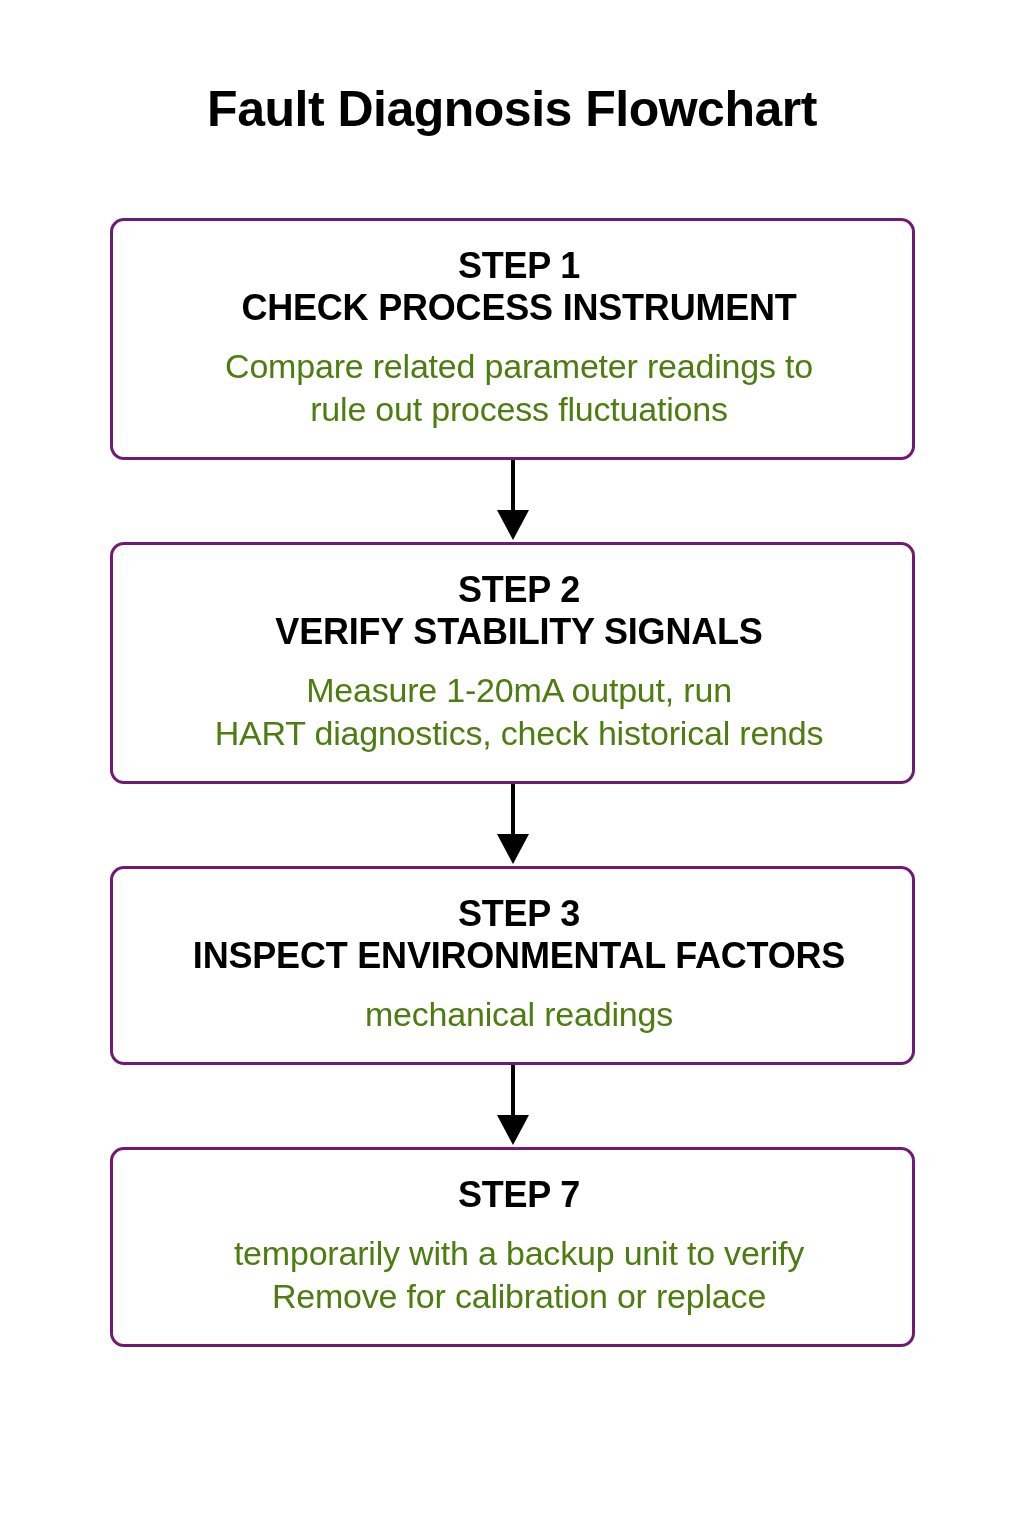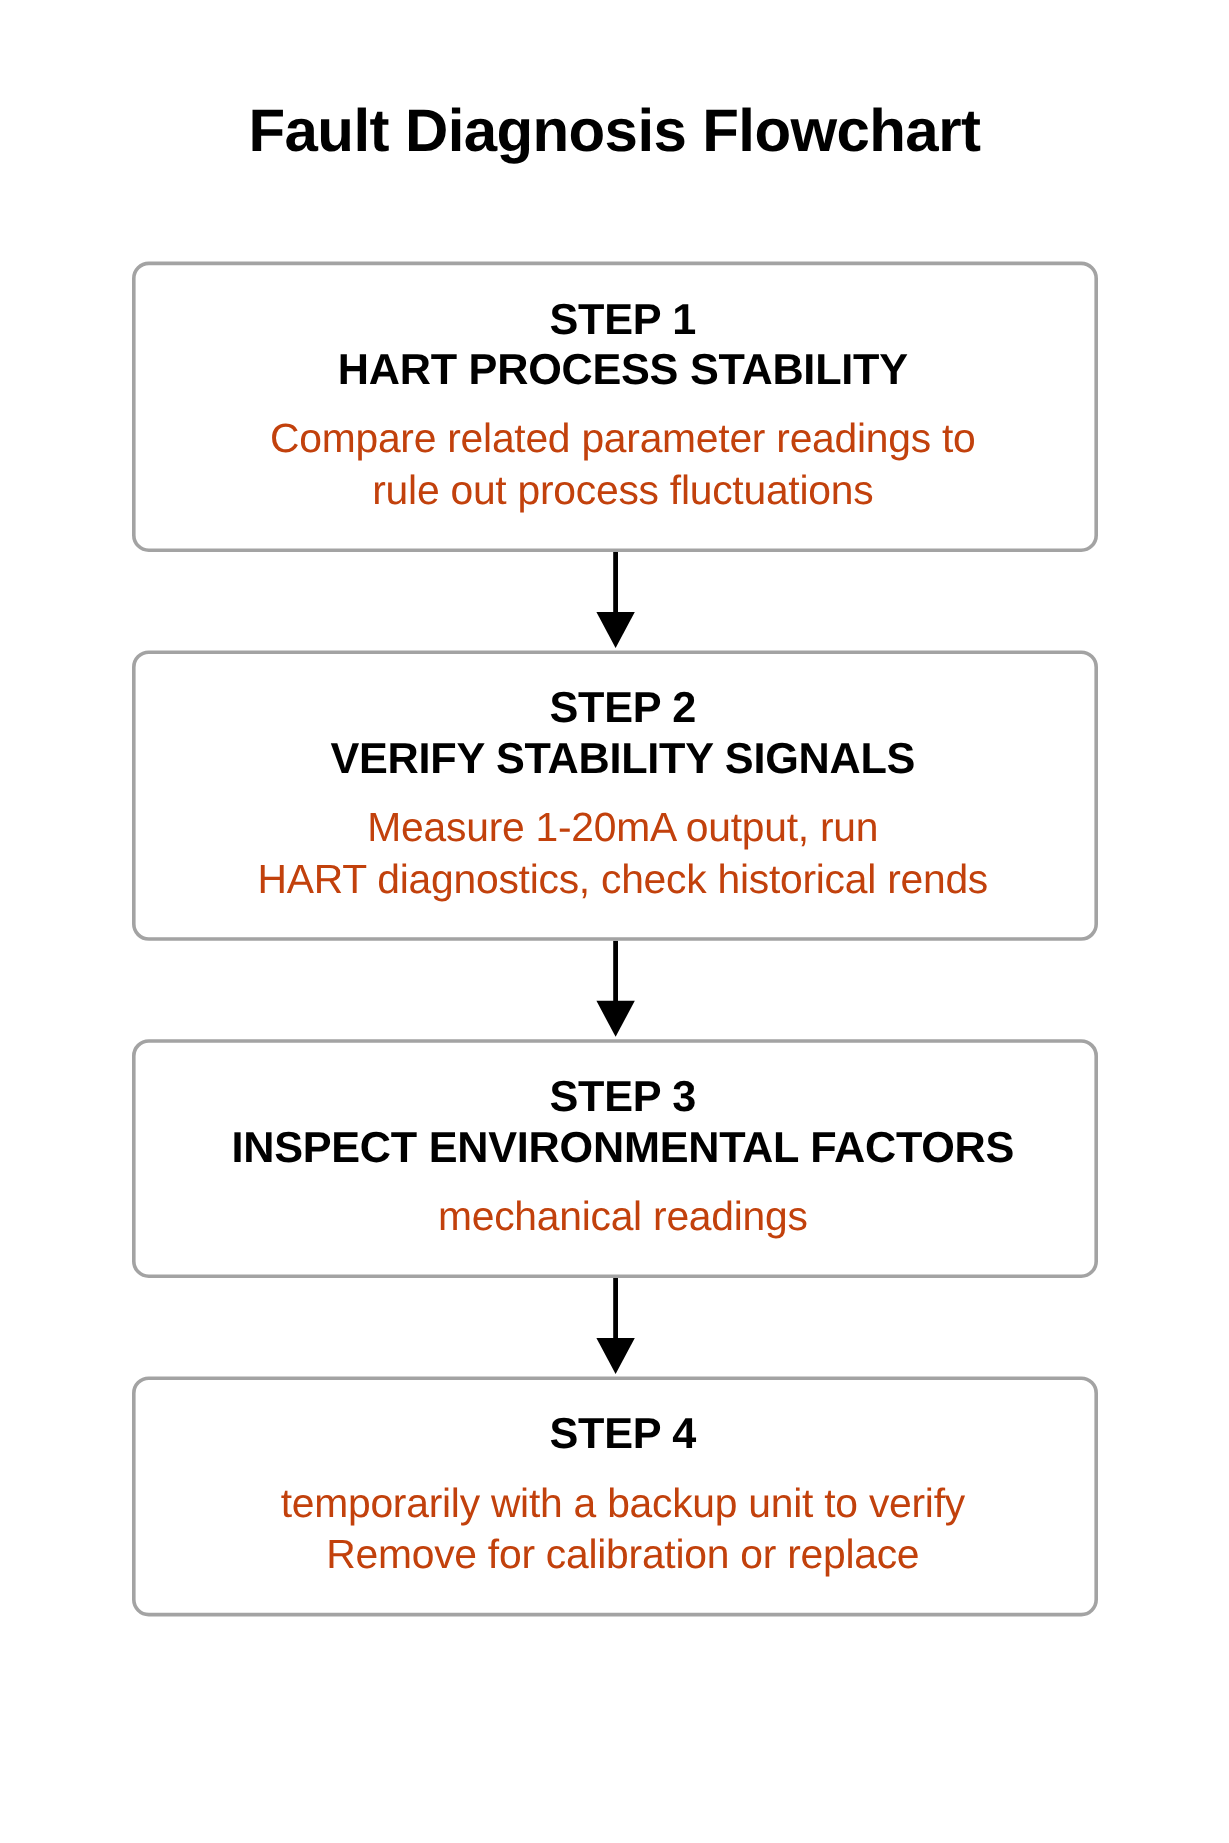--- a/index.html
+++ b/index.html
@@ -45,21 +45,21 @@
     top: 218px;
     left: 110px;
     width: 805px;
   }
 
   
   .node {
     position: relative;
     box-sizing: border-box;
     width: 805px;
-    border: 3px solid #a3a3a3;
+    border: 3px solid #701a75;
     border-radius: 14px;
     background: #ffffff;
     padding: 24px 3px 26px 16px;
     text-align: center;
   }
 
   .node-heading {
     font-size: 36px;
     font-weight: 700;
     line-height: 1.17;
@@ -75,21 +75,21 @@
   .node-heading .step-title {
     display: block;
   }
 
   .node-body {
     margin-top: 16px;
     font-size: 34px;
     font-weight: 400;
     line-height: 1.26;
     letter-spacing: -0.2px;
-    color: #c2410c;
+    color: #4d7c0f;
   }
 
   .node-body .body-line {
     display: block;
     white-space: nowrap;
   }
 
   
   .connector {
     position: relative;
@@ -109,21 +109,21 @@
 
 <div class="canvas">
 
   <div class="chart-title">Fault Diagnosis Flowchart</div>
 
   <div class="flow">
 
     <div class="node">
       <div class="node-heading">
         <span class="step-label">STEP 1</span>
-        <span class="step-title">HART PROCESS STABILITY</span>
+        <span class="step-title">CHECK PROCESS INSTRUMENT</span>
       </div>
       <div class="node-body">
         <span class="body-line">Compare related parameter readings to</span>
         <span class="body-line">rule out process fluctuations</span>
       </div>
     </div>
 
     <div class="connector">
       <svg width="805" height="82" viewBox="0 0 805 82">
         <line x1="403" y1="0" x2="403" y2="62" stroke="#000000" stroke-width="4"></line>
@@ -161,21 +161,21 @@
 
     <div class="connector">
       <svg width="805" height="82" viewBox="0 0 805 82">
         <line x1="403" y1="0" x2="403" y2="62" stroke="#000000" stroke-width="4"></line>
         <polygon points="403,80 387,50 419,50" fill="#000000"></polygon>
       </svg>
     </div>
 
     <div class="node">
       <div class="node-heading">
-        <span class="step-label">STEP 4</span>
+        <span class="step-label">STEP 7</span>
       </div>
       <div class="node-body">
         <span class="body-line">temporarily with a backup unit to verify</span>
         <span class="body-line">Remove for calibration or replace</span>
       </div>
     </div>
 
   </div>
 </div>
 

